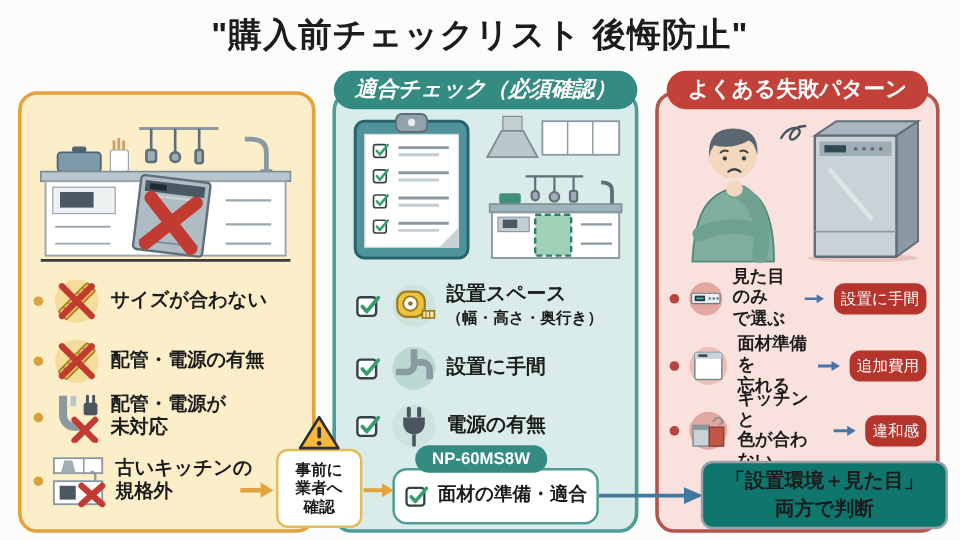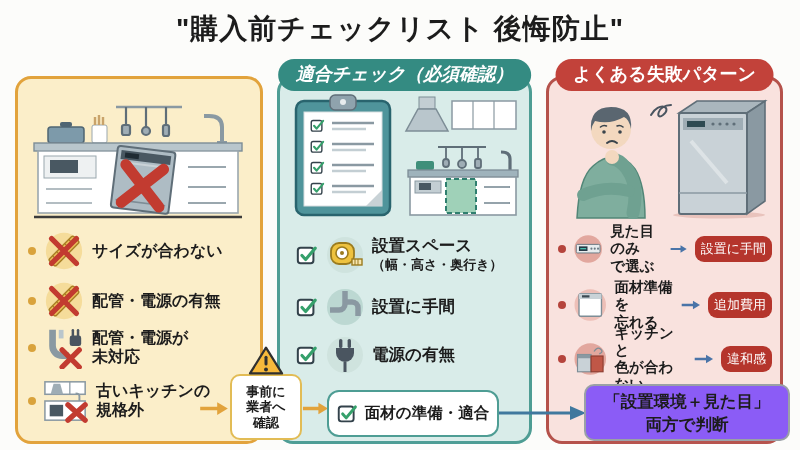--- a/index.html
+++ b/index.html
@@ -34,21 +34,21 @@
            border:2.5px solid #e2bc55;border-radius:10px;z-index:6;box-sizing:border-box;
            display:flex;align-items:center;justify-content:center;text-align:center;}
   .callout .txt{font-size:13px;}
   .warn{position:absolute;left:248px;top:345px;z-index:7;}
   .npbadge{position:absolute;left:346px;top:371px;background:#348b82;color:#fff;z-index:7;
            font-weight:800;font-size:14px;border-radius:12px;padding:3px 14px;line-height:1.2;}
   .hibox{position:absolute;left:327px;top:390px;width:172px;height:47px;background:#fff;
          border:2.5px solid #4e9d94;border-radius:12px;z-index:6;box-sizing:border-box;
          display:flex;align-items:center;justify-content:center;gap:7px;text-align:center;}
   .hibox .txt{font-size:15.5px;}
-  .conclusion{position:absolute;left:584px;top:384px;width:206px;height:57px;background:#8b5cf6;
+  .conclusion{position:absolute;left:584px;top:384px;width:206px;height:57px;background:#0f766e;
               border:2px solid #9aa0a6;border-radius:10px;z-index:6;box-sizing:border-box;
               display:flex;align-items:center;justify-content:center;text-align:center;}
   .conclusion .txt{font-size:16.5px;line-height:1.35;}
   svg{display:block;}
 </style>
 </head>
 <body>
 
 <svg width="0" height="0" style="position:absolute">
   <symbol id="sym-chk" viewBox="0 0 24 24">
@@ -338,20 +338,21 @@
   <div class="callout">
     <div class="txt">事前に
 業者へ
 確認</div>
   </div>
 
   <svg class="abs" style="left:302px;top:400px;color:#e2a33c" width="27" height="17" viewBox="0 0 28 16">
       <use href="#sym-arrow" xlink:href="#sym-arrow"></use>
     </svg>
 
+  <div class="npbadge">NP-60MS8W</div>
   <div class="hibox">
     <svg width="21" height="21" viewBox="0 0 24 24">
         <use href="#sym-chk" xlink:href="#sym-chk"></use>
       </svg>
     <span class="txt">面材の準備・適合</span>
   </div>
 
   <svg class="abs" style="left:499px;top:404px" width="88" height="18" viewBox="0 0 88 18">
     <line x1="0" y1="9" x2="73" y2="9" stroke="#40789e" stroke-width="3"></line>
     <polygon points="71,2 87,9 71,16" fill="#40789e"></polygon>

